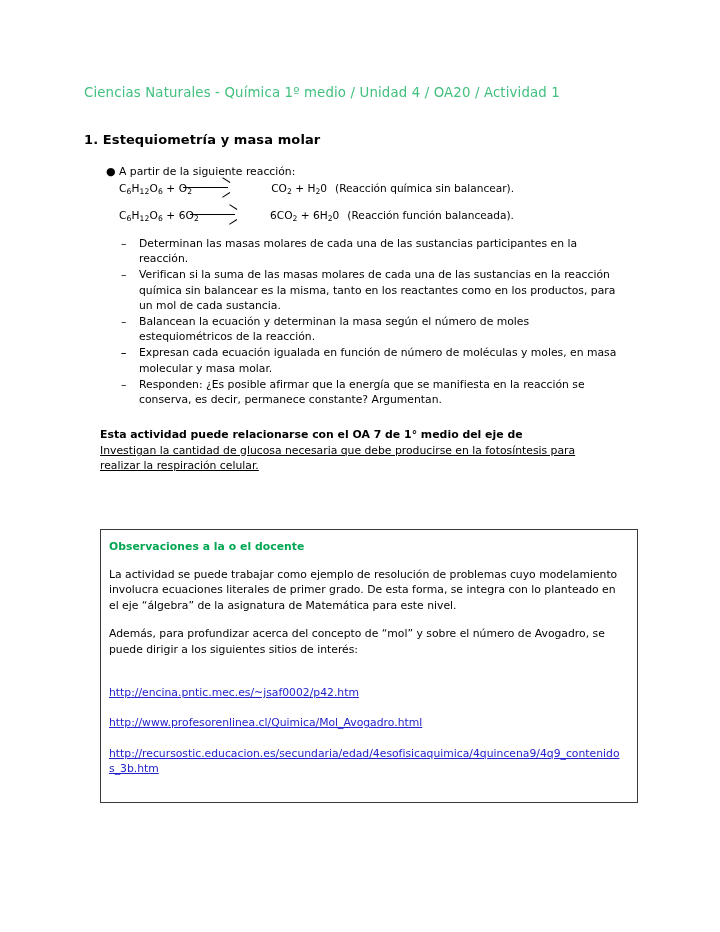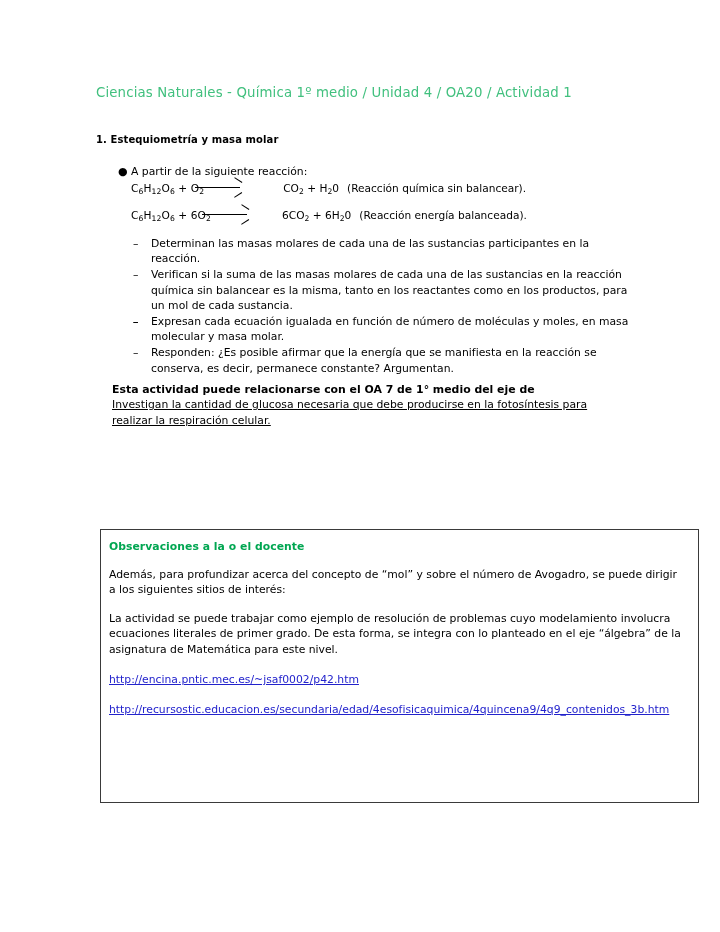--- a/index.html
+++ b/index.html
@@ -19,38 +19,38 @@
   .page {
     position: absolute;
     left: 0;
     top: 0;
     width: 720px;
     height: 932px;
     background: #ffffff;
   }
   .content {
     position: absolute;
-    left: 96px;
+    left: 84px;
     top: 84px;
     width: 540px;
   }
 
   
   .doc-breadcrumb {
     color: #41c07e;
     font-size: 13.3px;
     line-height: 17px;
     letter-spacing: 0.15px;
     white-space: nowrap;
     font-weight: 400;
   }
 
   .section-heading {
     margin-top: 32px;
-    font-size: 10px;
+    font-size: 13px;
     font-weight: bold;
     line-height: 14px;
     letter-spacing: 0.1px;
   }
 
   
   .bullet-block {
     margin-top: 17px;
   }
   .bullet-row {
@@ -139,42 +139,42 @@
   .dash-mark {
     position: absolute;
     left: 37px;
     top: 0;
     font-size: 10.8px;
     line-height: 15.2px;
   }
 
   
   .relation-block {
-    margin-top: 6px;
+    margin-top: 20px;
     padding-left: 16px;
     width: 500px;
   }
   .relation-bold {
     font-size: 10.9px;
     font-weight: bold;
     line-height: 15.4px;
   }
   .relation-text {
     font-size: 10.8px;
     line-height: 15.4px;
     margin-top: 0px;
     text-decoration: underline;
   }
 
   
   .obs-box {
     position: absolute;
     left: 100px;
     top: 529px;
-    width: 599px;
+    width: 538px;
     height: 274px;
     border: 1.3px solid #3a3a3a;
     box-sizing: border-box;
     background: #ffffff;
   }
   .obs-inner {
     padding: 10px 16px 0 8px;
   }
   .obs-title {
     color: #00a651;
@@ -183,21 +183,21 @@
     line-height: 14px;
     letter-spacing: 0.05px;
   }
   .obs-para {
     margin-top: 13px;
     font-size: 10.8px;
     line-height: 15.4px;
     color: #000;
   }
   .obs-links {
-    margin-top: 15px;
+    margin-top: 28px;
   }
   .obs-link {
     display: block;
     color: #2222cc;
     text-decoration: underline;
     font-size: 10.8px;
     line-height: 15.4px;
     margin-bottom: 15px;
     word-break: break-all;
     cursor: pointer;
@@ -230,34 +230,35 @@
         <span>+</span>
         <span>H</span><sub>2</sub><span>0</span></span><span class="eq-note">(Reacción química sin balancear).</span>
     </div>
 
     <div class="equation eq2">
       <span class="eq-lhs">
         <span>C</span><sub>6</sub><span>H</span><sub>12</sub><span>O</span><sub>6</sub>
         <span>+</span>
         <span>6</span><span>O</span><sub>2</sub></span><span class="eq-arrow"><span class="shaft"></span><span class="headA"></span><span class="headB"></span></span><span class="eq-gap-sm"></span><span><span>6</span><span>CO</span><sub>2</sub>
         <span>+</span>
-        <span>6</span><span>H</span><sub>2</sub><span>0</span></span><span class="eq-note">(Reacción energía balanceada).</span>
+        <span>6</span><span>H</span><sub>2</sub><span>0</span></span><span class="eq-note">(Reacción función balanceada).</span>
     </div>
 
     <div class="dash-list">
       <div class="dash-row">
         <span class="dash-mark">–</span>
         <span>Determinan las masas molares de cada una de las sustancias participantes en la reacción.</span>
       </div>
       <div class="dash-row">
         <span class="dash-mark">–</span>
         <span>Verifican si la suma de las masas molares de cada una de las sustancias en la reacción química sin balancear es la misma, tanto en los reactantes como en los productos, para un mol de cada sustancia.</span>
       </div>
       <div class="dash-row">
         <span class="dash-mark">–</span>
+        <span>Balancean la ecuación y determinan la masa según el número de moles estequiométricos de la reacción.</span>
       </div>
       <div class="dash-row">
         <span class="dash-mark">–</span>
       </div>
       <div class="dash-row">
         <span class="dash-mark">–</span>
         <span>Expresan cada ecuación igualada en función de número de moléculas y moles, en masa molecular y masa molar.</span>
       </div>
       <div class="dash-row">
         <span class="dash-mark">–</span>
@@ -268,22 +269,23 @@
     <div class="relation-block">
       <div class="relation-bold">Esta actividad puede relacionarse con el OA 7 de 1° medio del eje de</div>
       <div class="relation-text">Investigan la cantidad de glucosa necesaria que debe producirse en la fotosíntesis para realizar la respiración celular.</div>
     </div>
 
   </div>
 
   <div class="obs-box">
     <div class="obs-inner">
       <div class="obs-title">Observaciones a la o el docente</div>
+      <div class="obs-para">La actividad se puede trabajar como ejemplo de resolución de problemas cuyo modelamiento involucra ecuaciones literales de primer grado. De esta forma, se integra con lo planteado en el eje “álgebra” de la asignatura de Matemática para este nivel.</div>
       <div class="obs-para">Además, para profundizar acerca del concepto de “mol” y sobre el número de Avogadro, se puede dirigir a los siguientes sitios de interés:</div>
-      <div class="obs-para">La actividad se puede trabajar como ejemplo de resolución de problemas cuyo modelamiento involucra ecuaciones literales de primer grado. De esta forma, se integra con lo planteado en el eje “álgebra” de la asignatura de Matemática para este nivel.</div>
       <div class="obs-links">
         <a class="obs-link">http://encina.pntic.mec.es/~jsaf0002/p42.htm</a>
+        <a class="obs-link">http://www.profesorenlinea.cl/Quimica/Mol_Avogadro.html</a>
         <a class="obs-link">http://recursostic.educacion.es/secundaria/edad/4esofisicaquimica/4quincena9/4q9_contenidos_3b.htm</a>
       </div>
     </div>
   </div>
 
 </div>
 
 </body></html>

